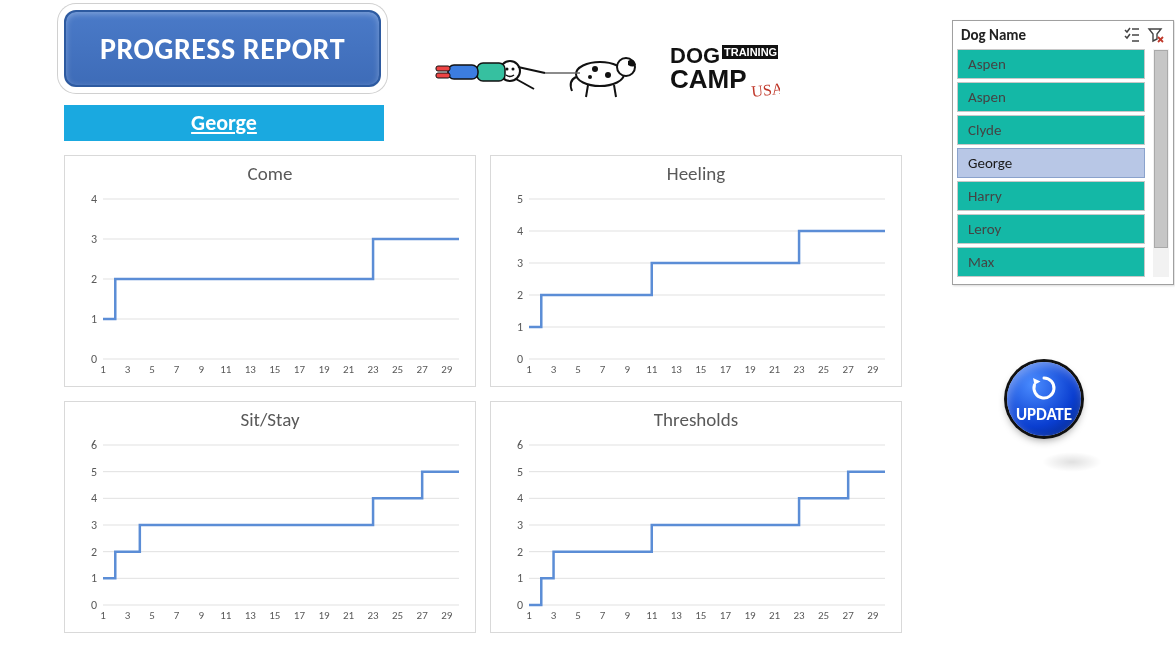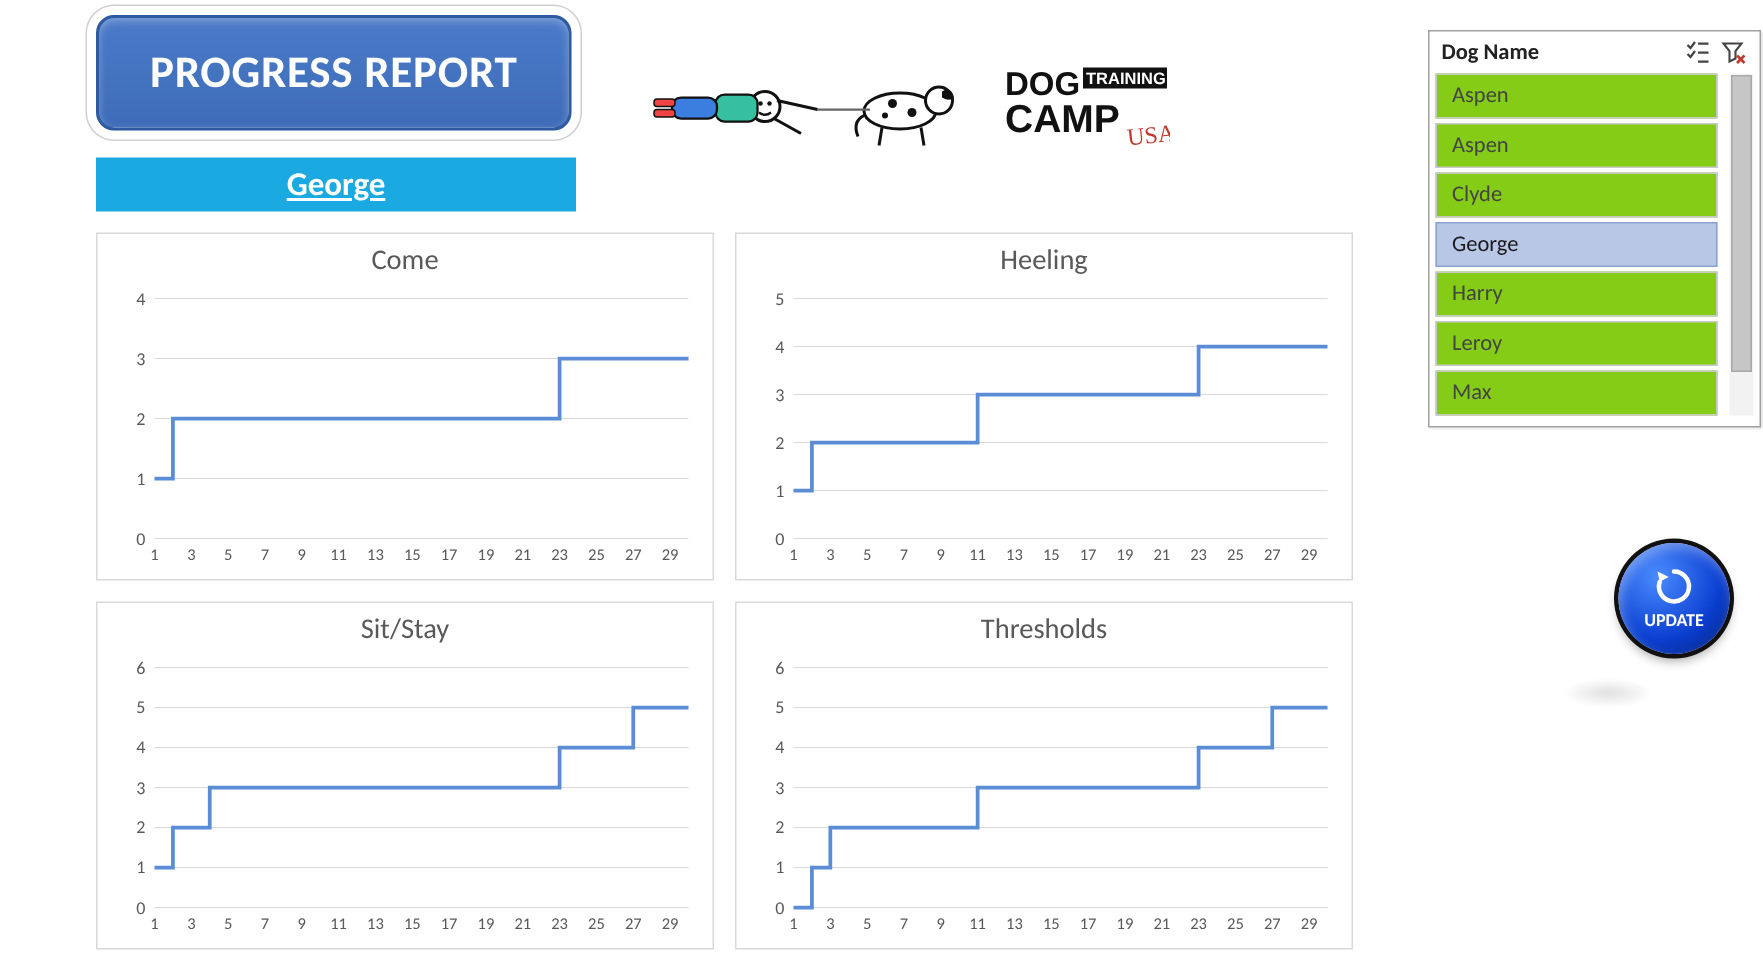--- a/index.html
+++ b/index.html
@@ -109,21 +109,21 @@
     cursor: pointer;
     display:flex;align-items:center;justify-content:center;
   }
   .slicer-list {
     margin-top: 2px;
     padding: 0 2px 0 2px;
     position: relative;
   }
   .slicer-item {
     border: 1px solid #c8c8c8;
-    background: #84cc16;
+    background: #14b8a6;
     padding: 5px 10px;
     font-size: 15px;
     color: #444;
     margin-bottom: 3px;
     cursor: pointer;
     width: 188px;
   }
   .slicer-item.selected {
     background: #b8c7e6;
     border-color: #8aa2cc;
@@ -139,35 +139,35 @@
   }
   .slicer-thumb {
     background: #c6c6c6;
     border: 1px solid #a9a9a9;
     width: 14px;
     margin-left: 1px;
   }
 
   .update-btn {
     position: absolute;
-    left: 1079px;
+    left: 1007px;
     top: 362px;
     width: 74px;
     height: 74px;
     border-radius: 50%;
     background: radial-gradient(circle at 35% 30%, #4a8cff, #0a3ed0 60%, #042070);
     box-shadow: 0 0 0 3px #111, 0 4px 8px rgba(0,0,0,.4), inset 2px 4px 8px rgba(255,255,255,.35);
     color: #fff;
     display: flex;
     flex-direction: column;
     align-items: center;
     justify-content: center;
     cursor: pointer;
     font-weight: 700;
-    font-size: 12px;
+    font-size: 17px;
   }
   .update-btn svg { margin-bottom: 2px; }
 
   .update-shadow {
     position: absolute;
     left: 1042px;
     top: 452px;
     width: 60px;
     height: 20px;
     background: radial-gradient(ellipse at center, rgba(0,0,0,.12), transparent 70%);

